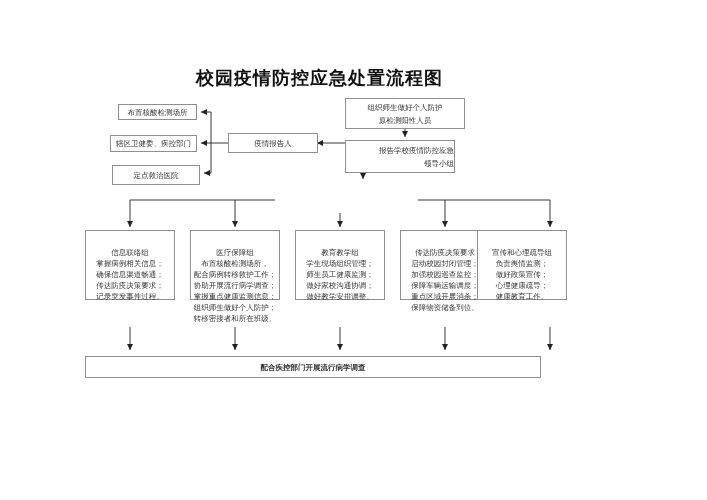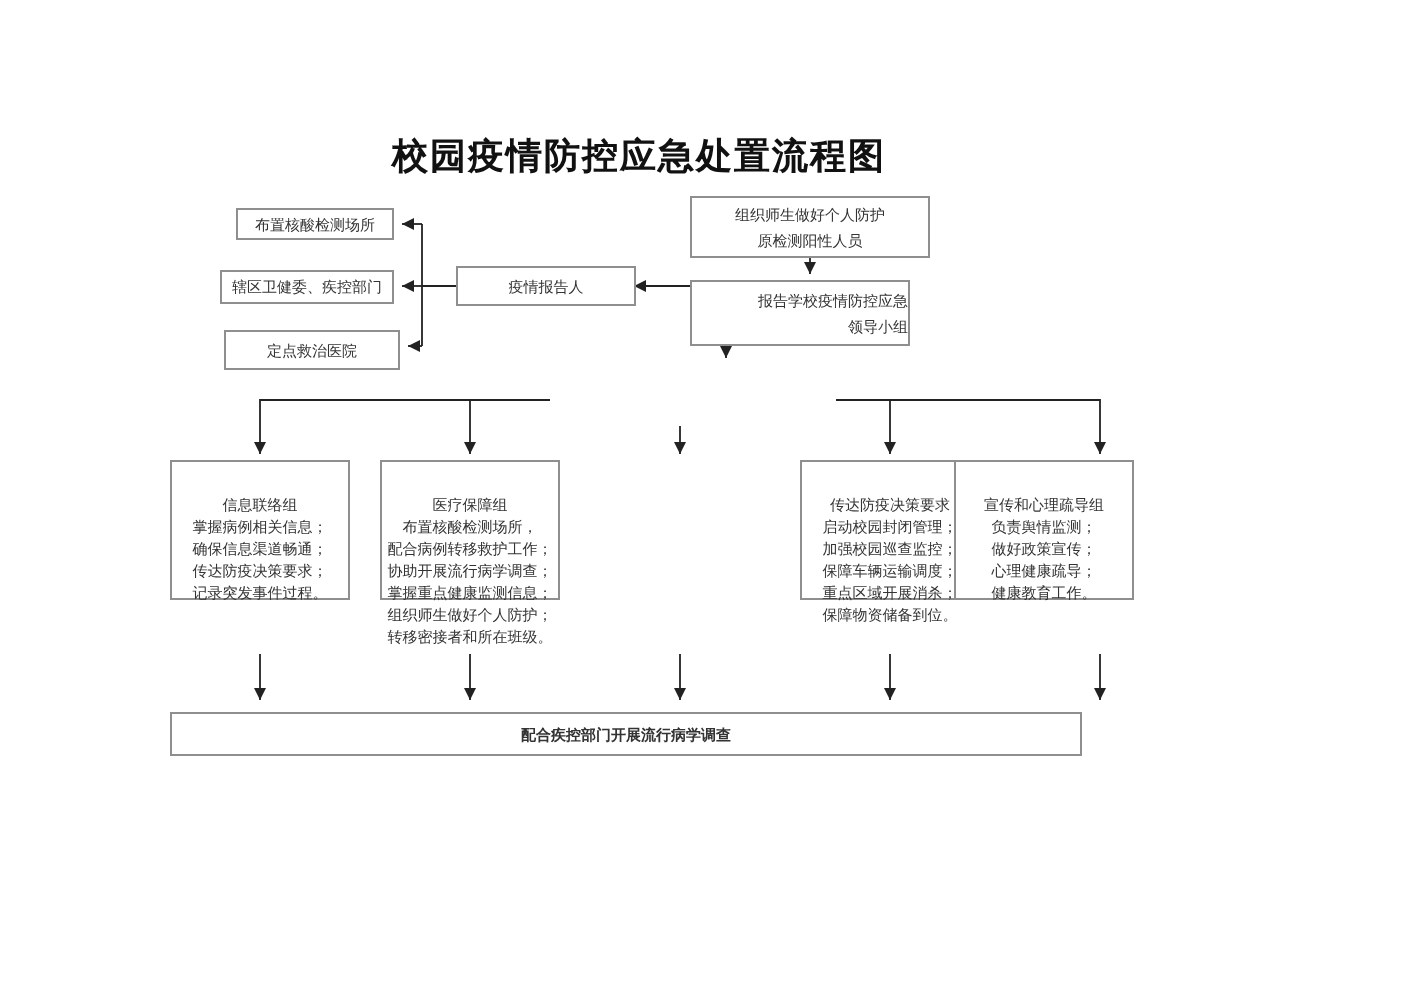--- a/index.html
+++ b/index.html
@@ -110,20 +110,27 @@
   <div class="box group g2">
     <div class="g-title">医疗保障组</div>
     <div class="g-item">布置核酸检测场所，</div>
     <div class="g-item">配合病例转移救护工作；</div>
     <div class="g-item">协助开展流行病学调查；</div>
     <div class="g-item">掌握重点健康监测信息；</div>
     <div class="g-item">组织师生做好个人防护；</div>
     <div class="g-item">转移密接者和所在班级。</div>
   </div>
 
+  <div class="box group g3">
+    <div class="g-title">教育教学组</div>
+    <div class="g-item">学生现场组织管理；</div>
+    <div class="g-item">师生员工健康监测；</div>
+    <div class="g-item">做好家校沟通协调；</div>
+    <div class="g-item">做好教学安排调整。</div>
+  </div>
 
   <div class="box group g4">
     <div class="g-title">传达防疫决策要求</div>
     <div class="g-item">启动校园封闭管理；</div>
     <div class="g-item">加强校园巡查监控；</div>
     <div class="g-item">保障车辆运输调度；</div>
     <div class="g-item">重点区域开展消杀；</div>
     <div class="g-item">保障物资储备到位。</div>
   </div>
 

